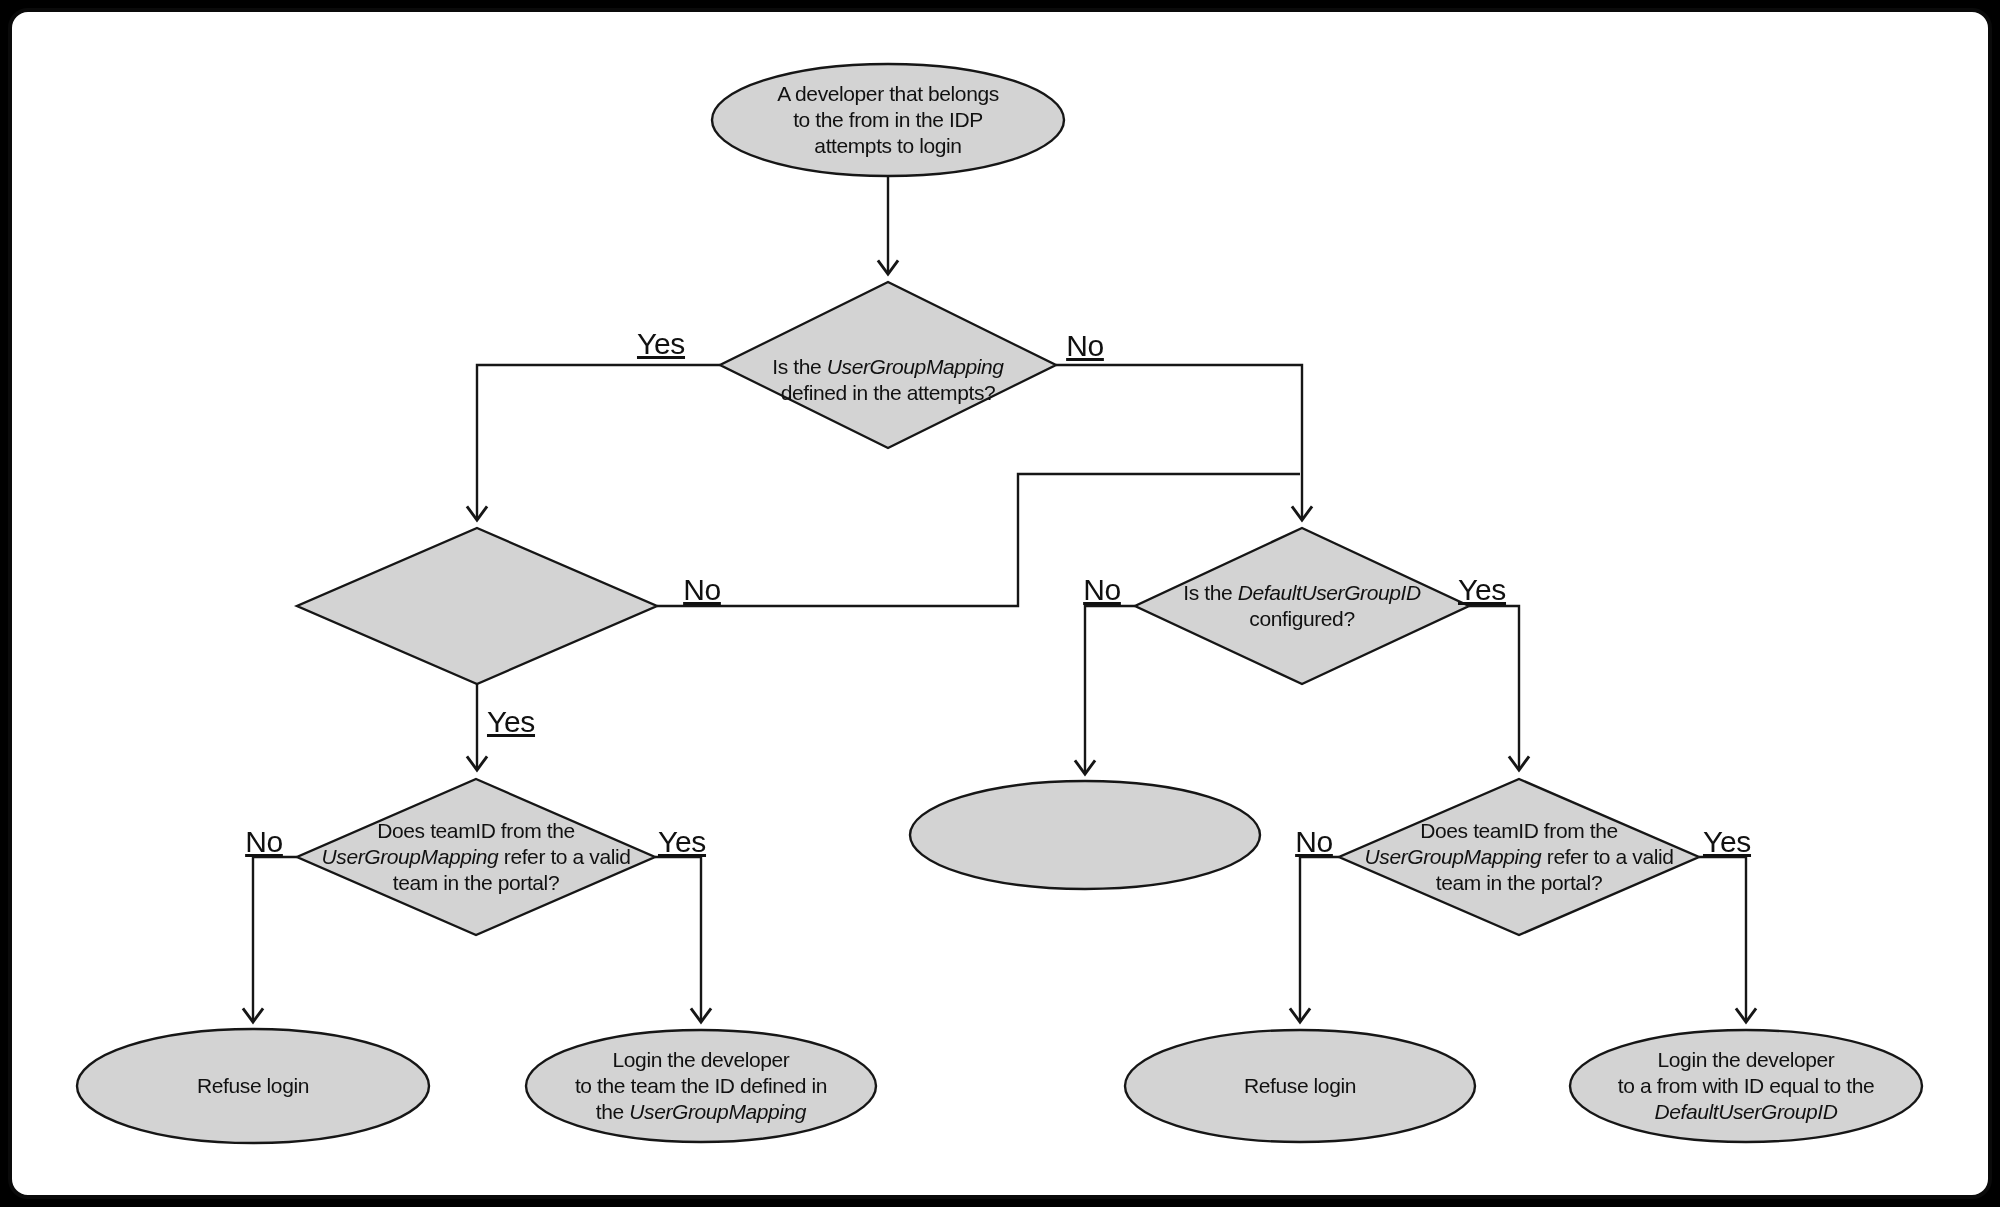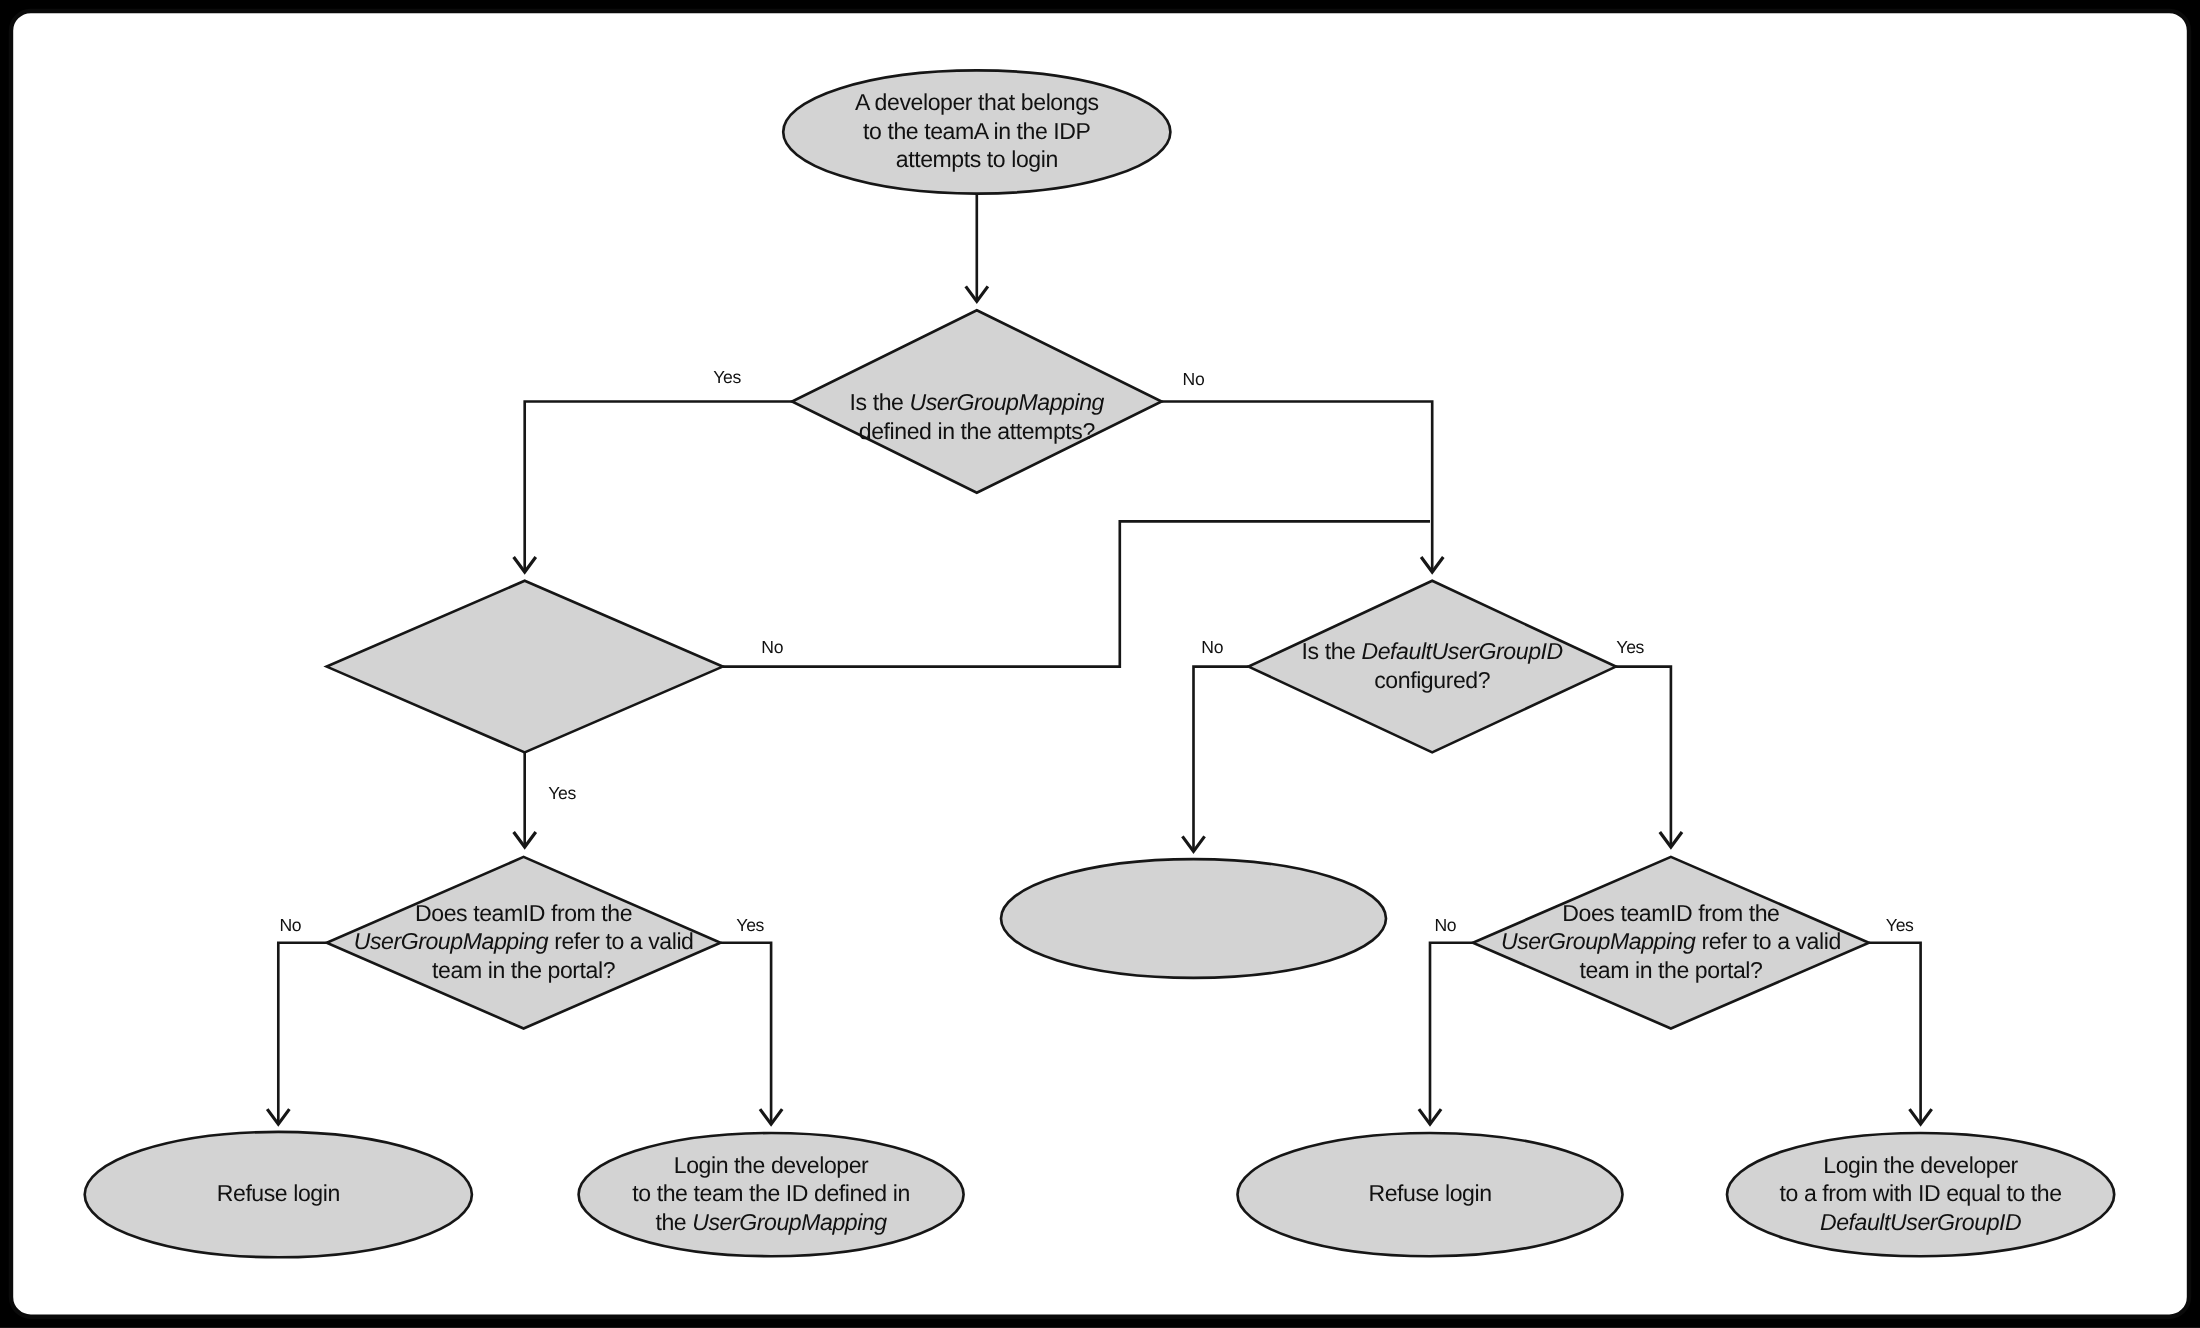--- a/index.html
+++ b/index.html
@@ -29,23 +29,24 @@
     font-size: 21px;
     line-height: 26px;
     letter-spacing: -0.4px;
     font-weight: 500;
   }
   .node-label .it, .edge-label .it { font-style: italic; }
   .edge-label {
     position: absolute;
     transform: translate(-50%, -50%);
     white-space: nowrap;
-    font-size: 16px;
+    font-size: 30px;
     letter-spacing: -0.3px;
     font-weight: 500;
+    text-decoration: underline;
   }
 </style>
 </head>
 <body>
 
 <div class="frame"></div>
 
 <div class="stage">
 
   <svg class="diagram" width="2000" height="1207" viewBox="0 0 2000 1207">
@@ -75,21 +76,21 @@
     <polygon class="node-shape" points="1519,779 1699,857 1519,935 1339,857"></polygon>
     <ellipse class="node-shape" cx="1085" cy="835" rx="175" ry="54"></ellipse>
     <ellipse class="node-shape" cx="253" cy="1086" rx="176" ry="57"></ellipse>
     <ellipse class="node-shape" cx="701" cy="1086" rx="175" ry="56"></ellipse>
     <ellipse class="node-shape" cx="1300" cy="1086" rx="175" ry="56"></ellipse>
     <ellipse class="node-shape" cx="1746" cy="1086" rx="176" ry="56"></ellipse>
   </svg>
 
   <div class="node-label" style="left:888px; top:120px;">
     <div><span>A developer that belongs</span></div>
-    <div><span>to the teamA in the IDP</span></div>
+    <div><span>to the from in the IDP</span></div>
     <div><span>attempts to login</span></div>
   </div>
 
   <div class="node-label" style="left:888px; top:365px;margin-top:15px;">
     <div><span>Is the </span><span class="it">UserGroupMapping</span></div>
     <div><span>defined in the attempts?</span></div>
   </div>
 
 
   <div class="node-label" style="left:1302px; top:606px;">

